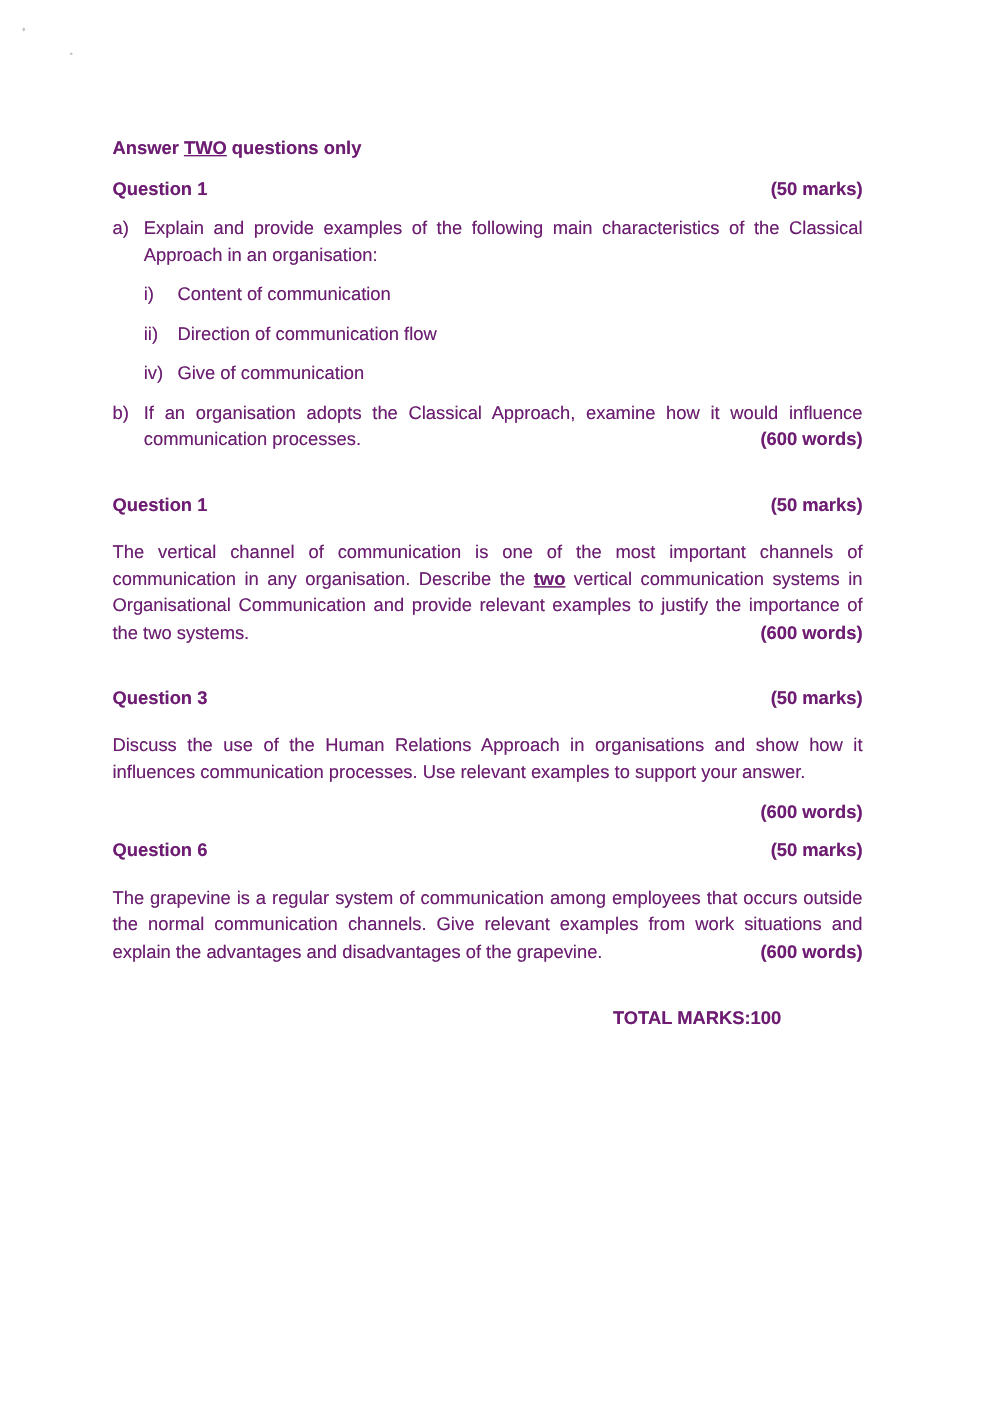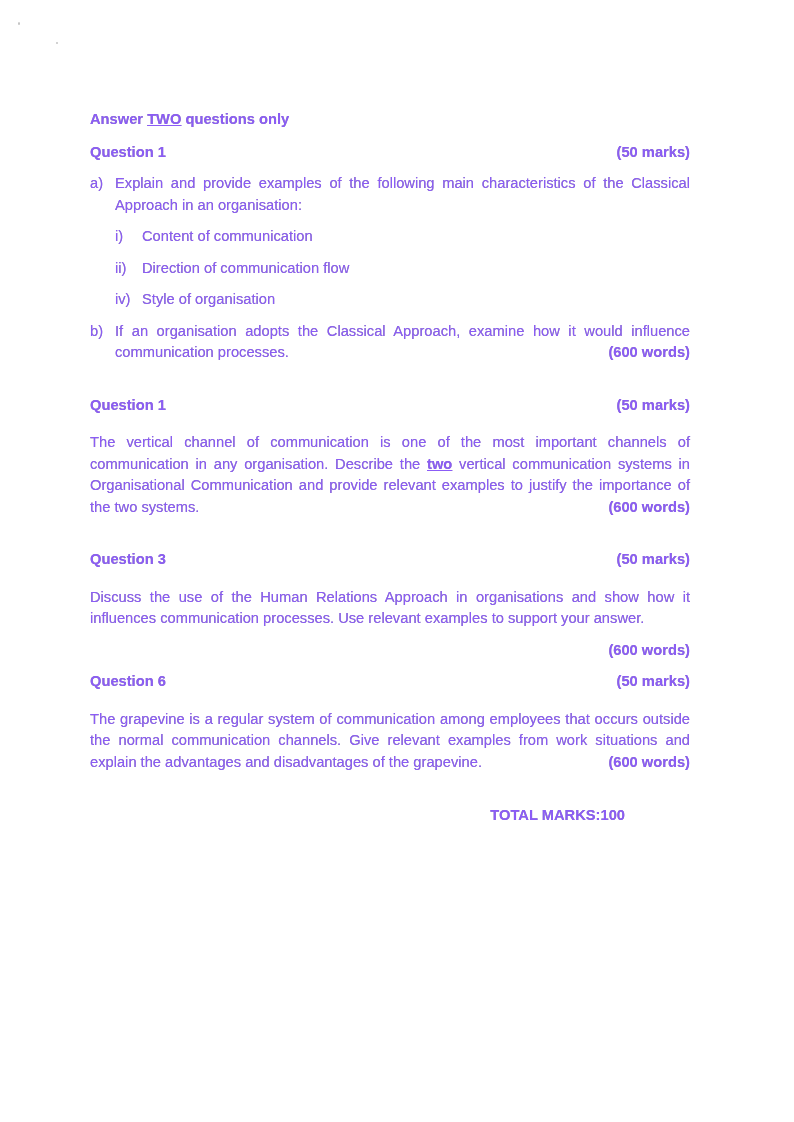--- a/index.html
+++ b/index.html
@@ -6,21 +6,21 @@
     margin: 0;
     padding: 0;
     background: #ffffff;
   }
   .page {
     position: relative;
     width: 736px;
     height: 1122px;
     background: #ffffff;
     font-family: "Liberation Sans", sans-serif;
-    color: #8b5cf6;
+    color: #701a75;
     overflow: hidden;
     text-shadow: 0 0 0.4px rgba(20,20,25,0.45);
   }
   .content {
     position: absolute;
     left: 90px;
     top: 109px;
     width: 600px;
     font-size: 14.7px;
     line-height: 21.5px;
@@ -131,21 +131,21 @@
         <div class="sub-item">
           <span class="sub-label">i)</span>
           <span>Content of communication</span>
         </div>
         <div class="sub-item">
           <span class="sub-label">ii)</span>
           <span>Direction of communication flow</span>
         </div>
         <div class="sub-item">
           <span class="sub-label">iv)</span>
-          <span>Style of organisation</span>
+          <span>Give of communication</span>
         </div>
       </div>
       <div class="part">
         <span class="part-label">b)</span>
         <div class="part-text"><span>If an organisation adopts the Classical Approach, examine how it would influence communication processes.</span><span class="words-marker">(600 words)</span></div>
       </div>
     </div>
 
     <div class="question gap-lg">
       <div class="q-heading">

